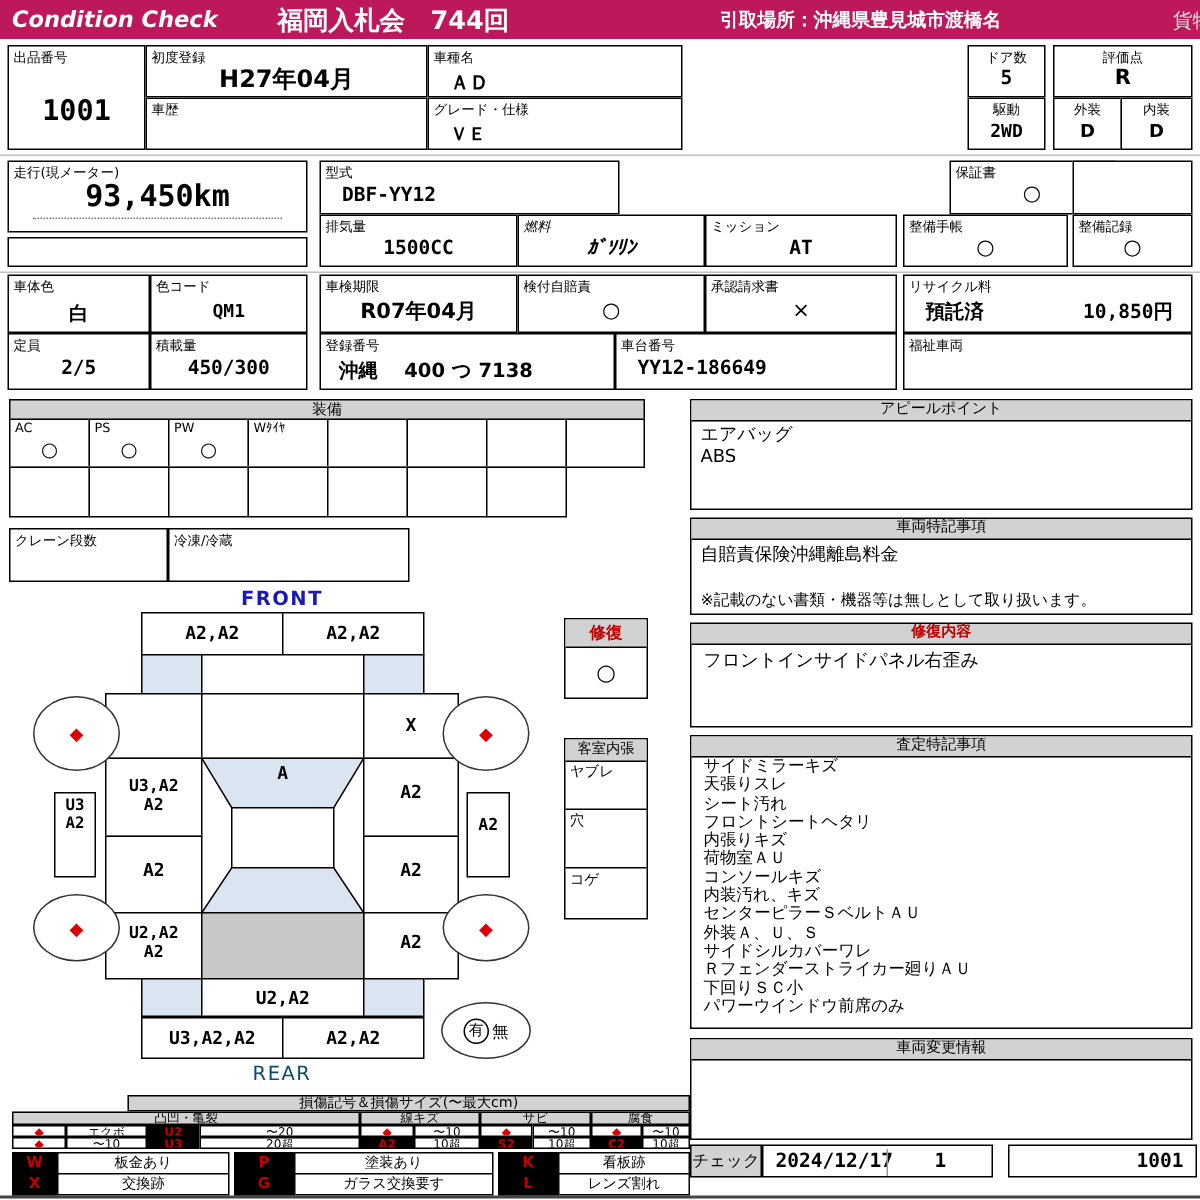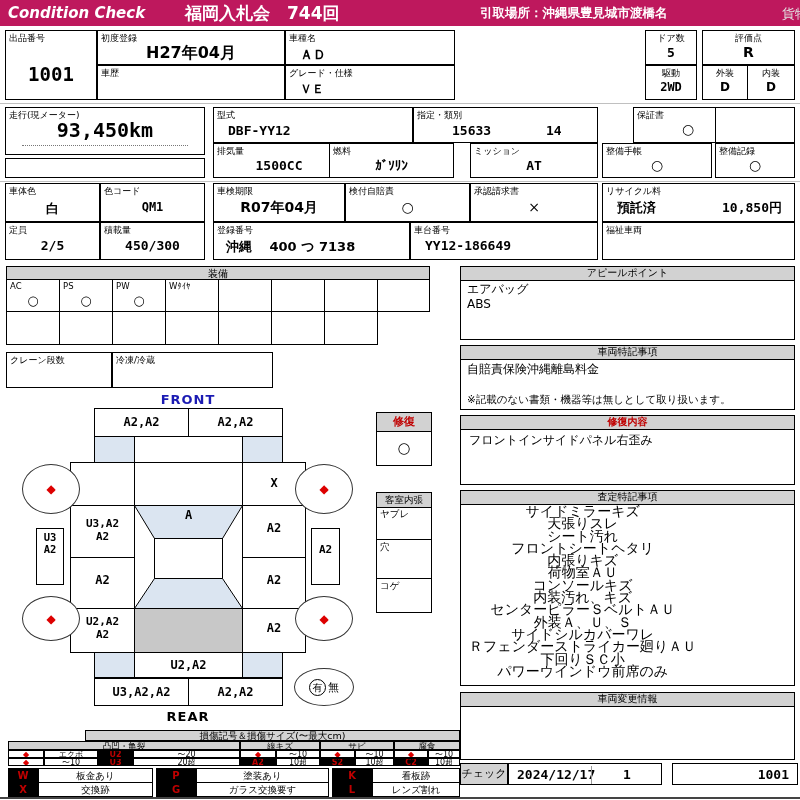--- a/index.html
+++ b/index.html
@@ -79,30 +79,25 @@
 
   <div class="bx" style="left:5px;top:107px;width:200px;height:48px;">
     <span class="lbl">走行(現メーター)</span>
     <span class="val mono" style="top:10px;left:8%;width:84%;font-size:20px;border-bottom:1px dotted #777;padding-bottom:3px;">93,450km</span>
   </div>
   <div class="bx" style="left:5px;top:158px;width:200px;height:20px;"></div>
   <div class="bx" style="left:213px;top:107px;width:200px;height:36px;">
     <span class="lbl">型式</span>
     <span class="nb mono" style="left:14px;top:15px;font-size:13px;font-weight:bold;">DBF-YY12</span>
   </div>
-  <div class="bx" style="left:413px;top:107px;width:185px;height:36px;">
-    <span class="lbl">指定・類別</span>
-    <span class="nb mono" style="left:38px;top:15px;font-size:13px;font-weight:bold;">15633</span>
-    <span class="nb mono" style="left:132px;top:15px;font-size:13px;font-weight:bold;">14</span>
-  </div>
   <div class="bx" style="left:213px;top:143px;width:132px;height:35px;">
     <span class="lbl">排気量</span>
     <span class="val mono" style="top:14px;font-size:13px;">1500CC</span>
   </div>
-  <div class="bx" style="left:329px;top:143px;width:125px;height:35px;">
+  <div class="bx" style="left:345px;top:143px;width:125px;height:35px;font-style:italic;">
     <span class="lbl">燃料</span>
     <span class="val" style="top:14px;font-size:13px;">ｶﾞｿﾘﾝ</span>
   </div>
   <div class="bx" style="left:470px;top:143px;width:128px;height:35px;">
     <span class="lbl">ミッション</span>
     <span class="val mono" style="top:14px;font-size:13px;">AT</span>
   </div>
   <div class="bx" style="left:602px;top:107px;width:110px;height:36px;margin-left:31px;">
     <span class="lbl">保証書</span>
     <span class="val" style="top:13px;font-size:14px;font-weight:normal;">○</span>
@@ -242,21 +237,21 @@
   <div class="bx pre" style="left:36px;top:528px;width:28px;height:57px;text-align:center;padding-top:2px;font-weight:bold;font-size:10.5px;line-height:12px;"><span class="mono pre">U3
 A2</span></div>
   <div class="bx" style="left:311px;top:528px;width:29px;height:57px;text-align:center;padding-top:14px;font-weight:bold;font-size:11px;"><span class="mono">A2</span></div>
 
   <div class="bx fillblue" style="left:94px;top:652px;width:41px;height:26px;"></div>
   <div class="bx" style="left:134px;top:652px;width:109px;height:26px;text-align:center;line-height:24px;font-weight:bold;font-size:12px;"><span class="mono">U2,A2</span></div>
   <div class="bx fillblue" style="left:242px;top:652px;width:41px;height:26px;"></div>
   <div class="bx" style="left:94px;top:678px;width:95px;height:28px;text-align:center;line-height:26px;font-weight:bold;font-size:12px;"><span class="mono">U3,A2,A2</span></div>
   <div class="bx" style="left:188px;top:678px;width:95px;height:28px;text-align:center;line-height:26px;font-weight:bold;font-size:12px;"><span class="mono">A2,A2</span></div>
 
-  <div class="nb" style="left:94px;top:709px;width:188px;text-align:center;color:#000000;font-weight:bold;font-size:13px;letter-spacing:1px;">REAR</div>
+  <div class="nb" style="left:94px;top:709px;width:188px;text-align:center;color:#0c4a6e;font-weight:normal;font-size:13px;letter-spacing:1px;">REAR</div>
 
   <div class="wheel" style="left:22px;top:464px;width:58px;height:50px;">
       <span class="diam">◆</span>
     </div>
   <div class="wheel" style="left:295px;top:464px;width:58px;height:50px;">
       <span class="diam">◆</span>
     </div>
   <div class="wheel" style="left:22px;top:596px;width:58px;height:45px;">
       <span class="diam">◆</span>
     </div>
@@ -287,21 +282,21 @@
       </div>
   </div>
 
   <div class="bx" style="left:460px;top:415px;width:335px;height:70px;">
     <div class="ihdr red" style="font-weight:bold;">修復内容</div>
     <div class="nb" style="left:8px;top:16px;font-size:12px;">フロントインサイドパネル右歪み</div>
   </div>
 
   <div class="bx" style="left:460px;top:490px;width:335px;height:196px;">
     <div class="ihdr">査定特記事項</div>
-    <div class="nb pre" style="left:8px;top:14px;font-size:14px;line-height:12.3px;text-align:center;">サイドミラーキズ
+    <div class="nb pre" style="left:8px;top:14px;font-size:11px;line-height:12.3px;">サイドミラーキズ
 天張りスレ
 シート汚れ
 フロントシートヘタリ
 内張りキズ
 荷物室ＡＵ
 コンソールキズ
 内装汚れ、キズ
 センターピラーＳベルトＡＵ
 外装Ａ、Ｕ、Ｓ
 サイドシルカバーワレ

